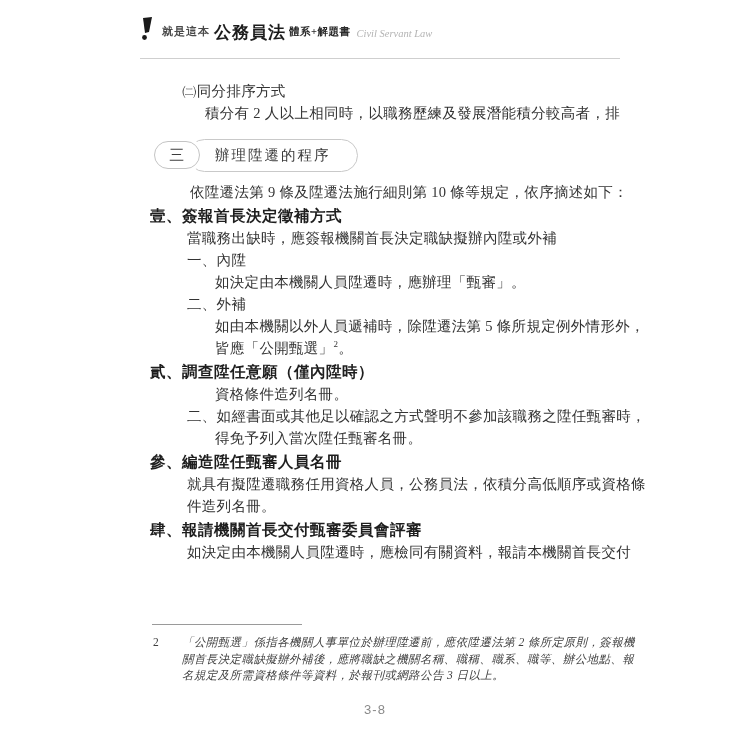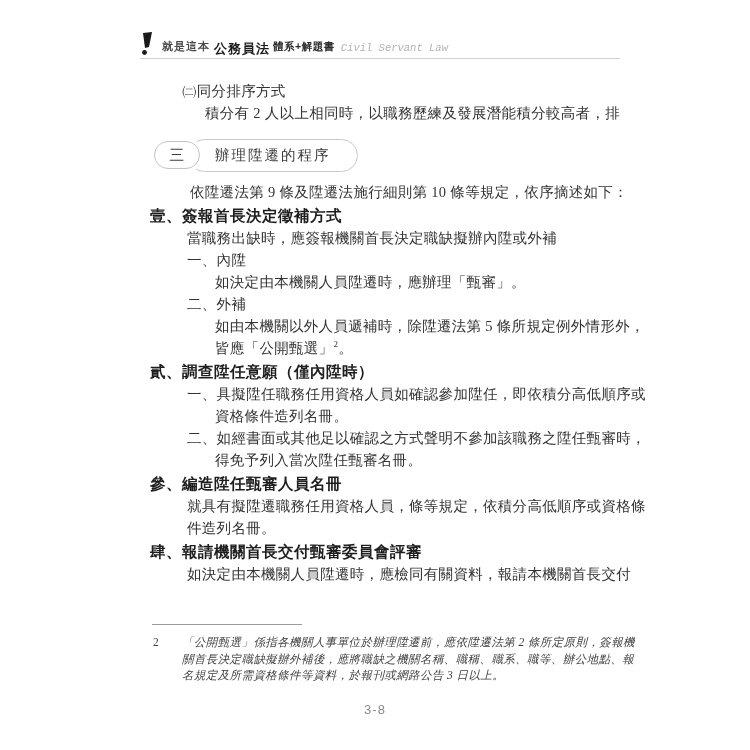--- a/index.html
+++ b/index.html
@@ -9,26 +9,26 @@
     font-family:"Liberation Serif","DejaVu Serif",serif;
     color:#2e2e2e;
   }
   .page { width:750px; height:750px; position:relative; }
 
   
   .header {
     position:absolute; left:140px; top:33px; width:480px; height:26px;
     border-bottom:1.5px solid #cfcfcf;
     display:flex; align-items:flex-end;
-    font-family:Liberation Mono, monospace;
-    padding-bottom:2px;
+    font-family:Liberation Serif, serif;
+    padding-bottom:17px;
   }
   .brand-icon { width:16px; height:24px; margin-right:6px; flex:0 0 auto; }
   .brand-prefix { font-size:11px; font-weight:bold; color:#4a4a4a; letter-spacing:1px; margin-right:4px; padding-bottom:2px; }
-  .brand-title  { font-size:13px; font-weight:bold; color:#1c1c1c; letter-spacing:1px; line-height:1;margin-top:18px; }
+  .brand-title  { font-size:17px; font-weight:bold; color:#1c1c1c; letter-spacing:1px; line-height:1;margin-top:18px; }
   .brand-suffix { font-size:10.5px; font-weight:bold; color:#2a2a2a; letter-spacing:0.5px; margin-left:3px; padding-bottom:2px; }
   .brand-en     { font-size:10.5px; font-style:italic; color:#b3b3b3; margin-left:6px; padding-bottom:2px; white-space:nowrap; }
 
   
   .content {
     position:absolute; left:150px; top:80px; width:472px;
     font-size:14.5px; line-height:22px; color:#333333;
     letter-spacing:0.3px;
   }
   .line { white-space:nowrap; }
@@ -110,27 +110,26 @@
     <div class="line ind-c">當職務出缺時，應簽報機關首長決定職缺擬辦內陞或外補</div>
     <div class="line ind-c">一、內陞</div>
     <div class="line ind-d">如決定由本機關人員陞遷時，應辦理「甄審」。</div>
     <div class="line ind-c">二、外補</div>
     <div class="line ind-d">如由本機關以外人員遞補時，除陞遷法第 5 條所規定例外情形外，</div>
     <div class="line ind-d">
       <span>皆應「公開甄選」</span><sup class="fnref">2</sup><span>。</span>
     </div>
 
     <div class="sec-heading">貳、調查陞任意願（僅內陞時）</div>
-    <div class="line ind-c">一、具擬陞任職務任用資格人員如確認參加陞任，即依積分高低順序或</div>
     <div class="line ind-d">資格條件造列名冊。</div>
     <div class="line ind-c">二、如經書面或其他足以確認之方式聲明不參加該職務之陞任甄審時，</div>
     <div class="line ind-d">得免予列入當次陞任甄審名冊。</div>
 
     <div class="sec-heading">參、編造陞任甄審人員名冊</div>
-    <div class="line ind-c">就具有擬陞遷職務任用資格人員，條等規定，依積分高低順序或資格條</div>
+    <div class="line ind-c">就具有擬陞遷職務任用資格人員，公務員法，依積分高低順序或資格條</div>
     <div class="line ind-c">件造列名冊。</div>
 
     <div class="sec-heading">肆、報請機關首長交付甄審委員會評審</div>
     <div class="line ind-c">如決定由本機關人員陞遷時，應檢同有關資料，報請本機關首長交付</div>
 
   </div>
 
   <div class="footnote">
     <div class="fn-rule"></div>
     <div class="fn-row">

